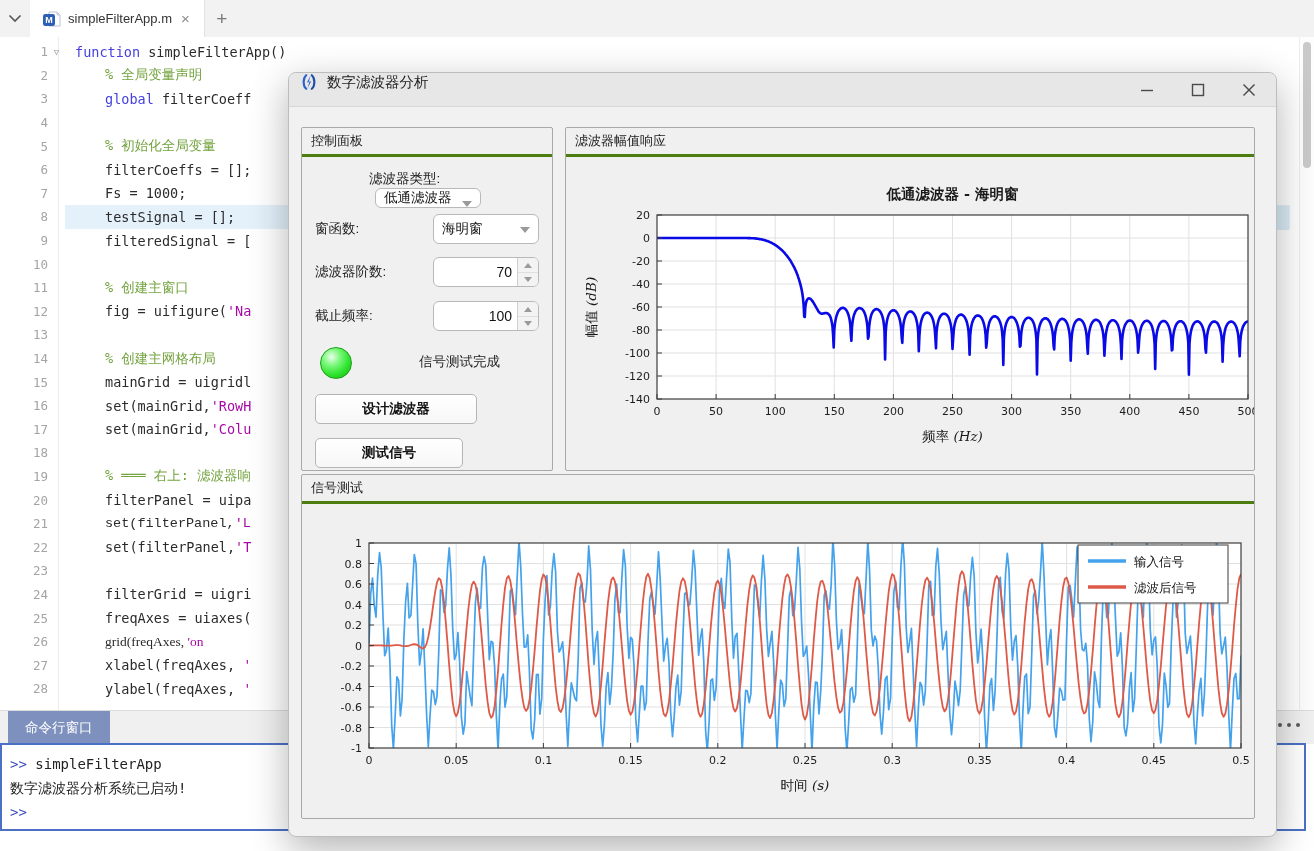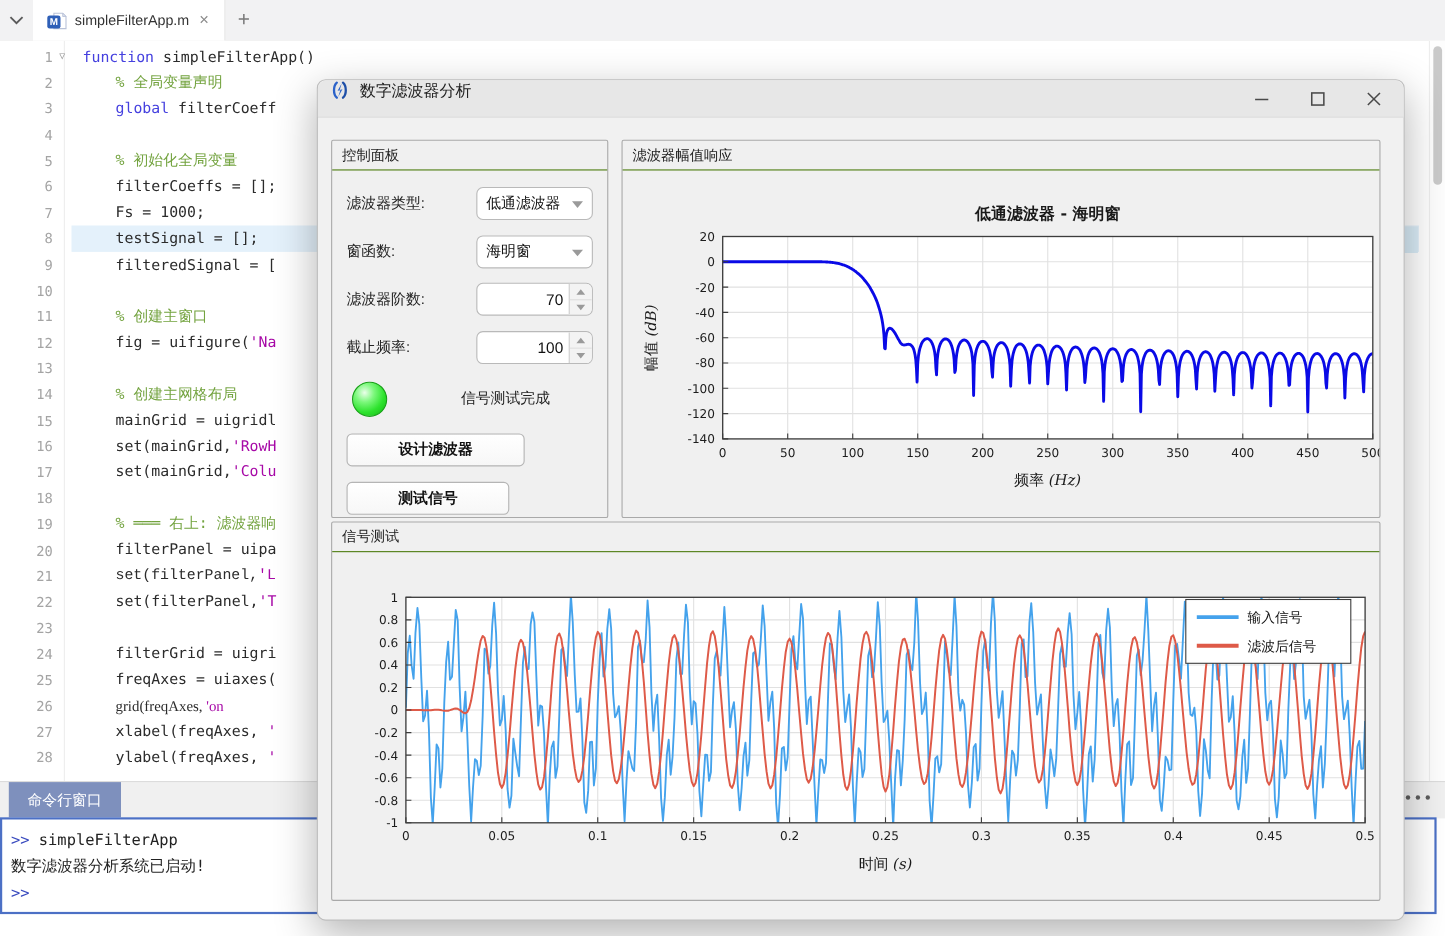--- a/index.html
+++ b/index.html
@@ -38,21 +38,21 @@
   
   #dialog{position:absolute;left:288px;top:72px;width:989px;height:765px;background:#f1f1f1;border:1px solid #bdbdbd;
           border-radius:8px;box-shadow:0 12px 38px rgba(0,0,0,.30);box-sizing:border-box;}
   #dlg-titlebar{position:absolute;left:0;top:0;width:100%;height:33px;background:#e7e7e7;border-bottom:1px solid #d7d7d7;
           border-radius:8px 8px 0 0;display:flex;align-items:flex-start;}
   #dlg-title{font-size:14.5px;color:#222;margin-left:9px;}
   #dlg-icon{margin-left:11px;width:18px;height:18px;}
   .winbtn{position:absolute;top:6px;width:24px;height:22px;display:flex;align-items:center;justify-content:center;}
   
   .panel{position:absolute;background:#f0f0f0;border:1px solid #a9a9a9;border-radius:2px;box-sizing:border-box;}
-  .panel-title{height:26px;line-height:26px;padding-left:9px;font-size:13px;color:#222;border-bottom:1px solid #4d7c0f;}
+  .panel-title{height:26px;line-height:26px;padding-left:9px;font-size:13px;color:#222;border-bottom:3px solid #4d7c0f;}
   #panel-control{left:12px;top:54px;width:252px;height:344px;}
   #panel-filter{left:276px;top:54px;width:690px;height:344px;}
   #panel-signal{left:12px;top:401px;width:954px;height:345px;}
   
   .fieldrow{position:absolute;left:13px;height:30px;display:flex;align-items:center;width:226px;}
   .fieldrow .flabel{font-size:13.5px;color:#222;width:118px;flex:none;}
   .dropdown{position:relative;width:106px;height:30px;background:#fff;border:1px solid #b9b9b9;border-radius:6px;
             box-sizing:border-box;display:flex;align-items:center;padding-left:8px;font-size:13.5px;color:#111;}
   .dropdown .arr{position:absolute;right:8px;top:12px;width:0;height:0;border-left:5px solid transparent;border-right:5px solid transparent;border-top:6px solid #9a9a9a;}
   .spinner{position:relative;width:106px;height:30px;background:#fff;border:1px solid #b9b9b9;border-radius:6px;box-sizing:border-box;overflow:hidden;}
@@ -171,21 +171,21 @@
         <svg width="16" height="16" viewBox="0 0 16 16">
             <line x1="2.5" y1="2.5" x2="13.5" y2="13.5" stroke="#4a4a4a" stroke-width="1.4"></line>
             <line x1="13.5" y1="2.5" x2="2.5" y2="13.5" stroke="#4a4a4a" stroke-width="1.4"></line>
           </svg>
       </span>
     </div>
 
     <div class="panel" id="panel-control">
       <div class="panel-title">控制面板</div>
       <div id="ctrl-fields">
-          <div class="fieldrow" style="top: 42px;">
+          <div class="fieldrow" style="top: 42px; flex-direction: column;">
             <span class="flabel">滤波器类型:</span>
             <div class="dropdown">
               <span>低通滤波器</span>
               <i class="arr"></i>
             </div>
           </div>
           <div class="fieldrow" style="top: 86px;">
             <span class="flabel">窗函数:</span>
             <div class="dropdown">
               <span>海明窗</span>

